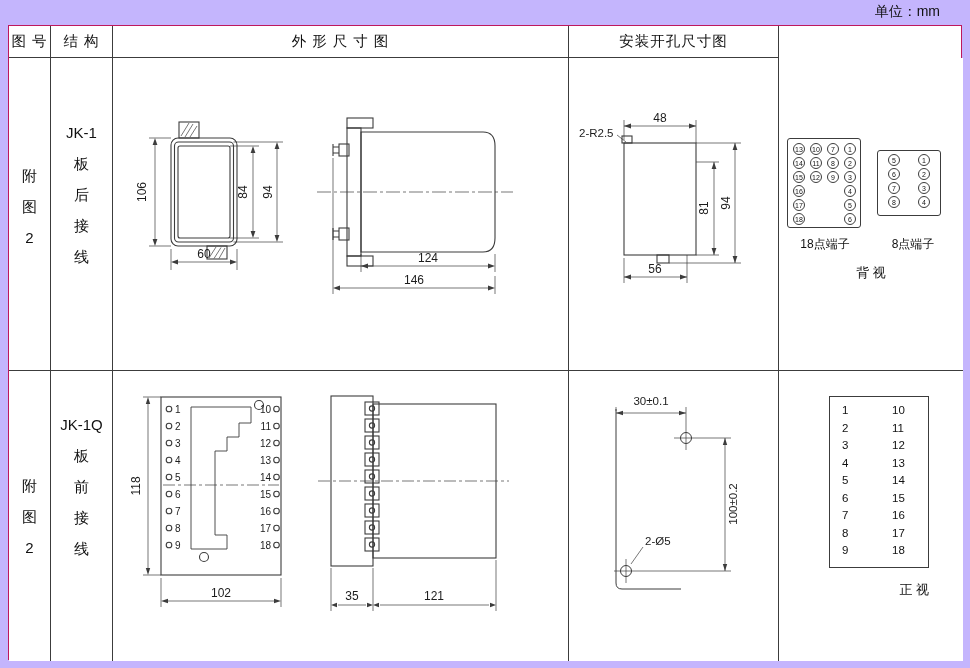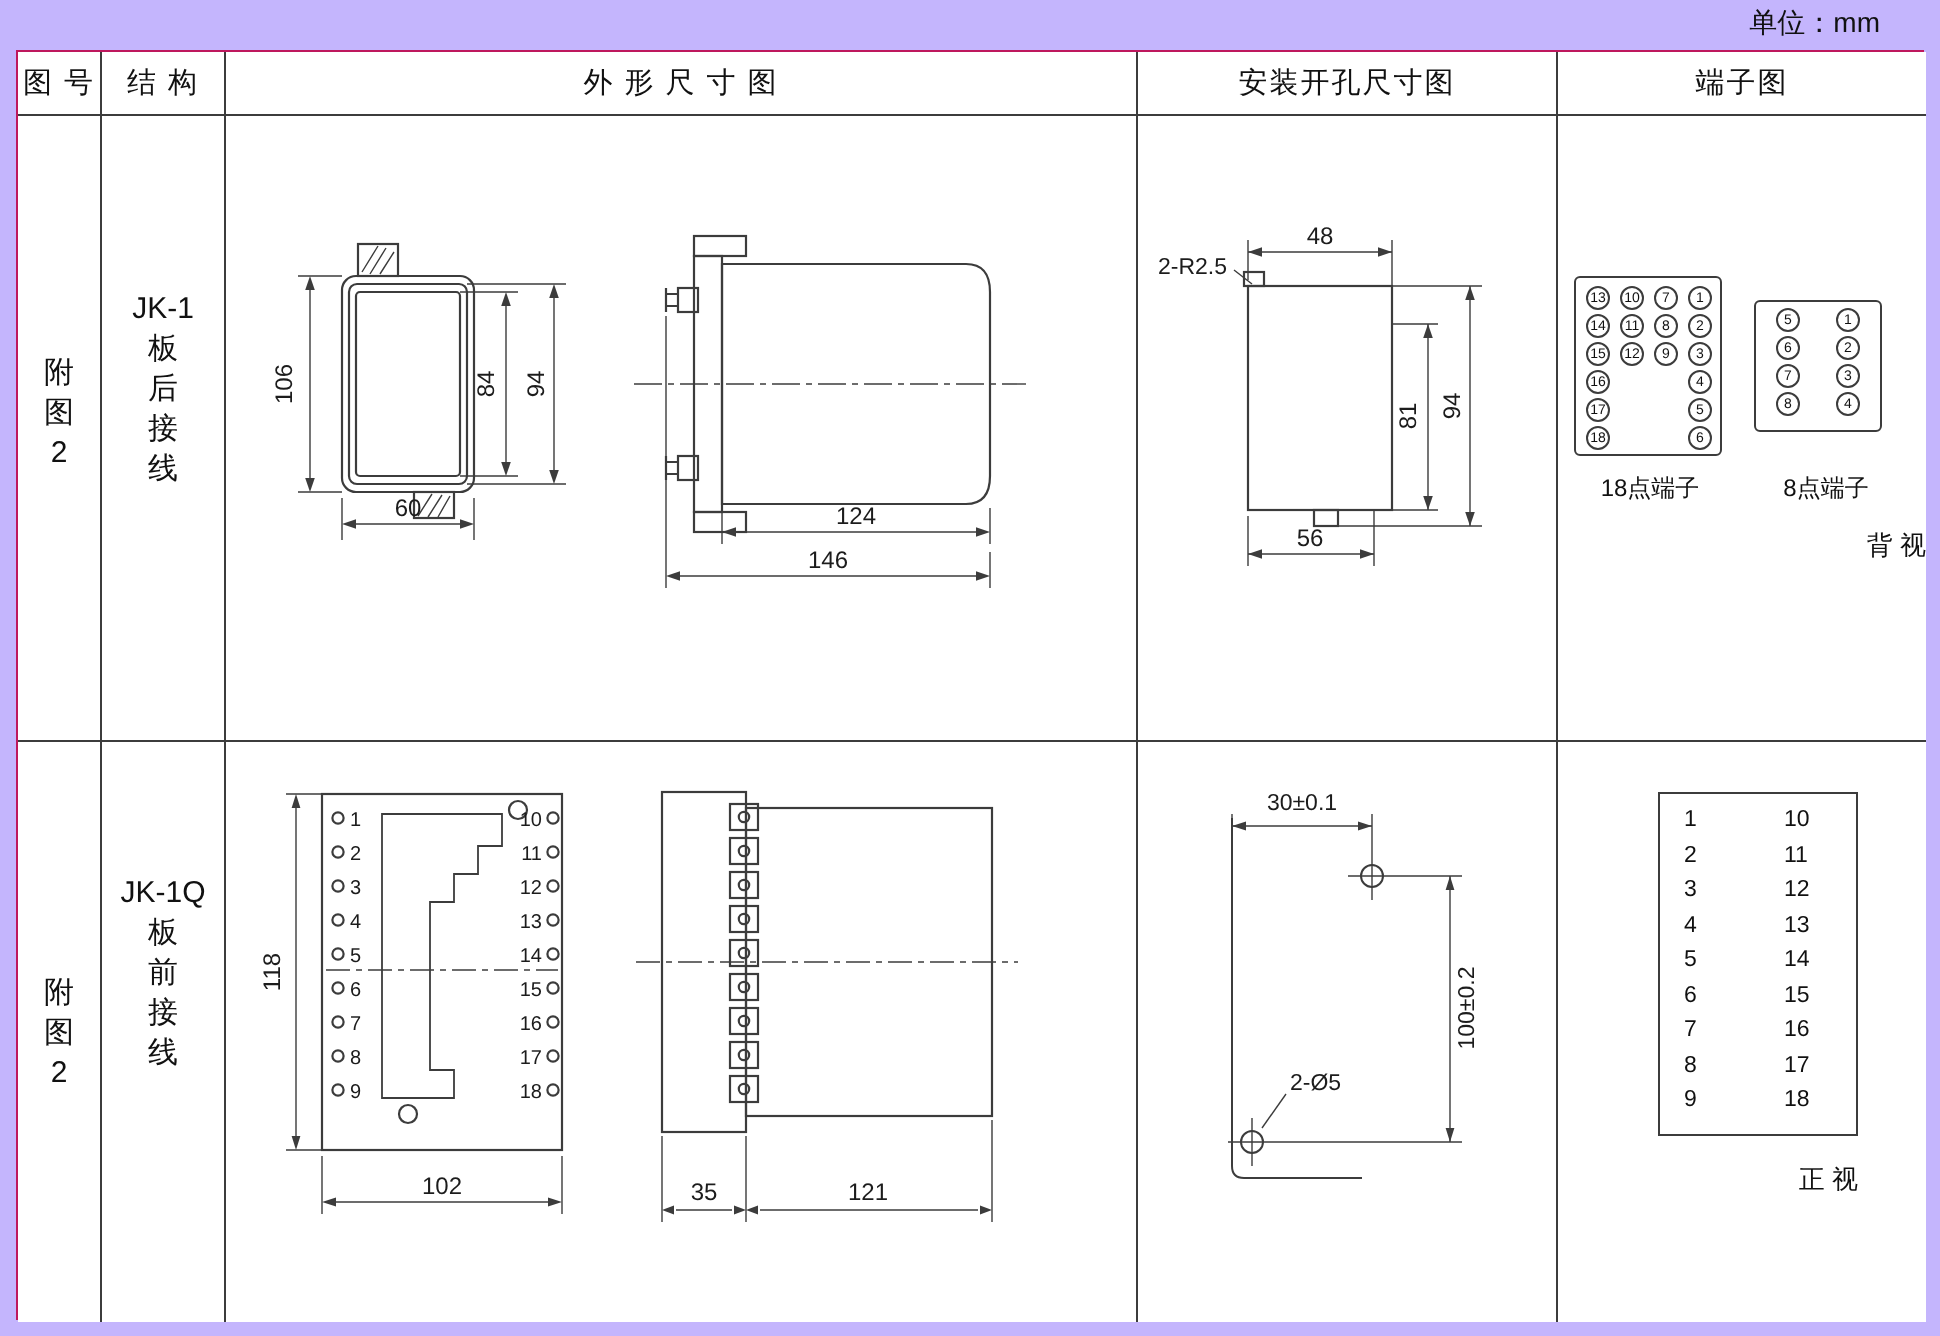--- a/index.html
+++ b/index.html
@@ -11,36 +11,36 @@
   .cell{position:absolute;border-right:1px solid #3c3c3c;border-bottom:1px solid #3c3c3c;background:#fff;overflow:hidden}
   .c1{left:0;width:42px}
   .c2{left:42px;width:62px}
   .c3{left:104px;width:456px}
   .c4{left:560px;width:210px}
   .c5{left:770px;width:184px;border-right:none}
   .rh{top:0;height:32px}
   .r1{top:32px;height:313px}
   .r2{top:345px;height:290px;border-bottom:none}
   .hdr{display:flex;align-items:center;justify-content:center;font-size:14.5px;letter-spacing:1px;color:#111}
-  .vstack{display:flex;flex-direction:column;align-items:center;justify-content:center;font-size:15px;color:#111;row-gap:5px}
+  .vstack{display:flex;flex-direction:column;align-items:center;justify-content:center;font-size:15px;color:#111;row-gap:16px}
   .vstack span{line-height:1}
   .fig1{padding-bottom:16px}
   .struct1{padding-bottom:40px}
   .struct2{padding-bottom:60px}
   svg{display:block;font-family:inherit}
   svg text{fill:#1c1c1c}
   
   .tbox{position:absolute;border:1px solid #3c3c3c;border-radius:3px;background:#fff}
   .t18{left:8px;top:80px;width:74px;height:90px}
   .t8{left:98px;top:92px;width:64px;height:66px}
   .pin{position:absolute;width:12px;height:12px;border:1px solid #3c3c3c;border-radius:50%;font-size:7px;display:flex;align-items:center;justify-content:center;color:#111}
   .tlabel{position:absolute;font-size:12px;text-align:center;color:#111}
   .l18{left:0;top:178px;width:92px}
   .l8{left:92px;top:178px;width:84px}
-  .tview{position:absolute;left:0;top:206px;width:184px;text-align:right;font-size:13px;color:#111}
+  .tview{position:absolute;left:0;top:206px;width:184px;text-align:center;font-size:13px;color:#111}
   
   .tbox2{position:absolute;left:50px;top:25px;width:100px;height:172px;border:1px solid #3c3c3c;background:#fff}
   .tcol{position:absolute;top:7px;display:flex;flex-direction:column;row-gap:5.5px;font-size:11.5px;line-height:12px;color:#111}
   .tcol-left{left:12px}
   .tcol-right{left:62px}
   .tview2{position:absolute;left:50px;top:210px;width:100px;text-align:right;font-size:13px;color:#111}
 </style>
 </head>
 <body>
 
@@ -53,23 +53,20 @@
         <span>图 号</span>
       </div>
     <div class="cell rh c2 hdr">
         <span>结 构</span>
       </div>
     <div class="cell rh c3 hdr">
         <span>外 形 尺 寸 图</span>
       </div>
     <div class="cell rh c4 hdr">
         <span>安装开孔尺寸图</span>
-      </div>
-    <div class="cell rh c5 hdr">
-        <span>端子图</span>
       </div>
 
     <div class="cell r1 c1 vstack fig1">
       <span>附</span>
       <span>图</span>
       <span>2</span>
     </div>
 
     <div class="cell r1 c2 vstack struct1">
       <span>JK-1</span>

